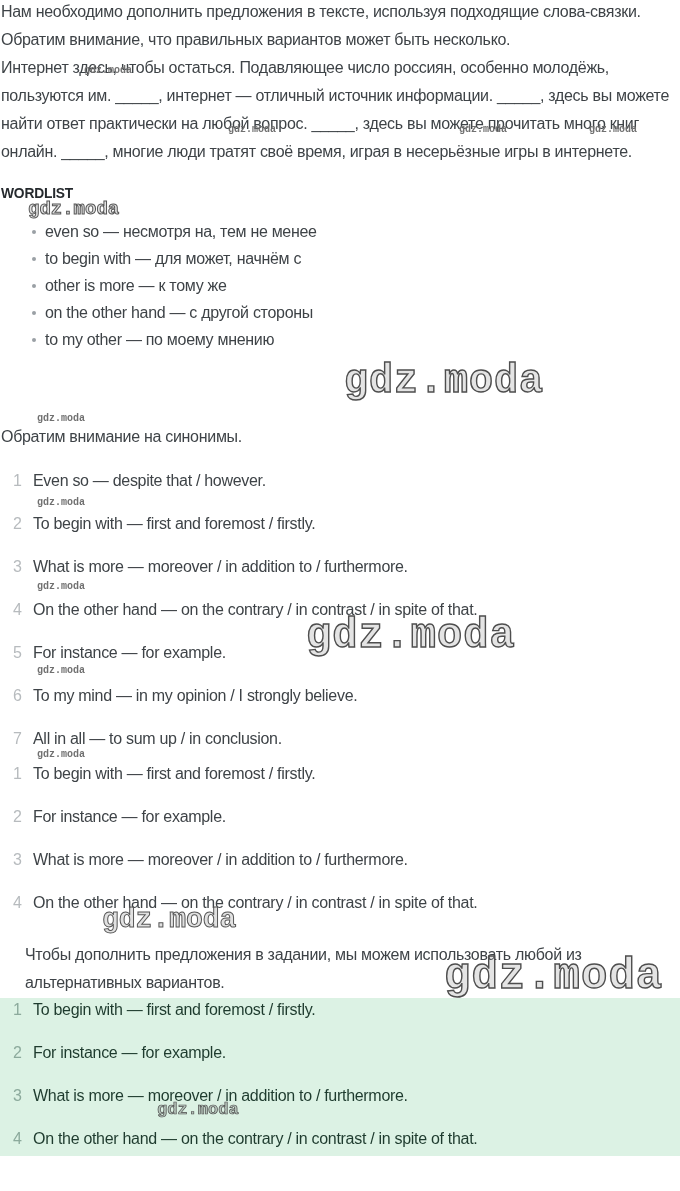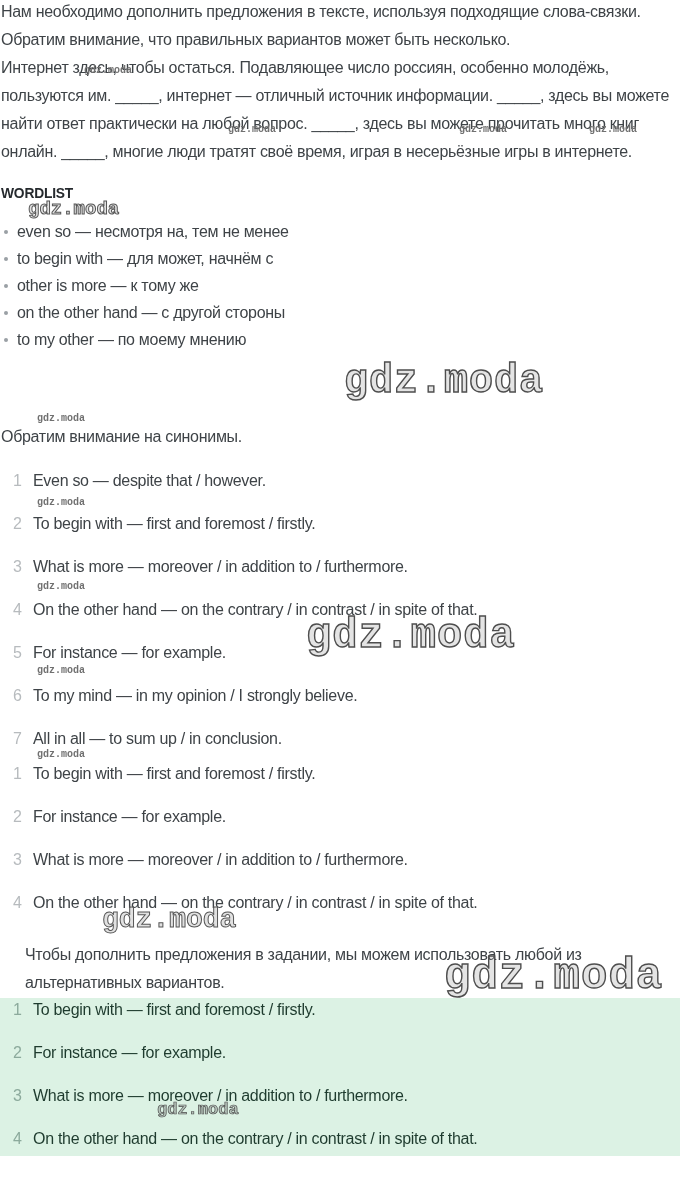--- a/index.html
+++ b/index.html
@@ -10,21 +10,21 @@
   }
   .abs{position:absolute;left:0;}
   p{margin:0;}
   .intro{top:-2px;left:1px;width:670px;font-size:16px;line-height:28px;letter-spacing:-0.3px;}
   .wordlist-h{
     top:185px;left:1px;font-size:15px;line-height:16px;font-weight:bold;color:#25292d;
     letter-spacing:-0.2px;transform:scaleX(0.92);transform-origin:left top;white-space:nowrap;
   }
   ul,ol{list-style:none;margin:0;padding:0;}
   .bullets{top:218px;left:0;width:680px;}
-  .bullets li{height:27px;display:flex;align-items:center;padding-left:4px;
+  .bullets li{height:27px;display:flex;align-items:center;padding-left:32px;
     font-size:16px;letter-spacing:-0.3px;}
   .dot{width:4px;height:4px;border-radius:50%;background:#9aa0a5;margin-right:9px;flex:none;}
   .syn-intro{top:423px;left:1px;width:670px;font-size:16px;line-height:28px;letter-spacing:-0.3px;}
   .numlist{width:680px;}
   .numlist li{height:43px;display:flex;align-items:flex-start;line-height:20px;
     font-size:16px;letter-spacing:-0.3px;}
   .num{width:20px;padding-left:13px;flex:none;color:#b7bbbe;}
   .list-a{top:471px;}
   .list-b{top:764px;}
   .para2{top:941px;left:1px;width:670px;font-size:16px;line-height:28px;letter-spacing:-0.3px;padding-left:24px;}

